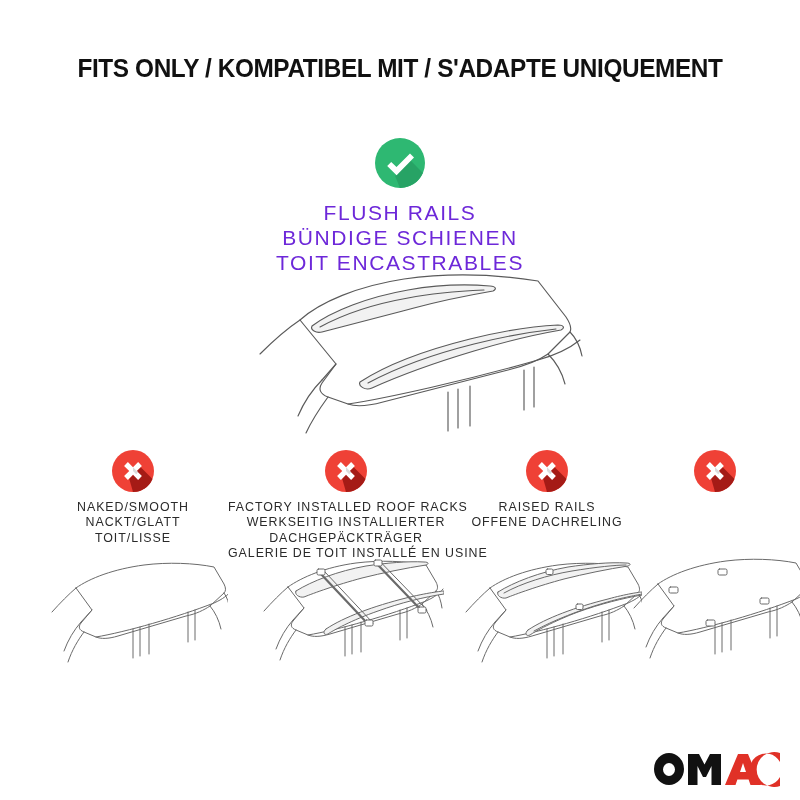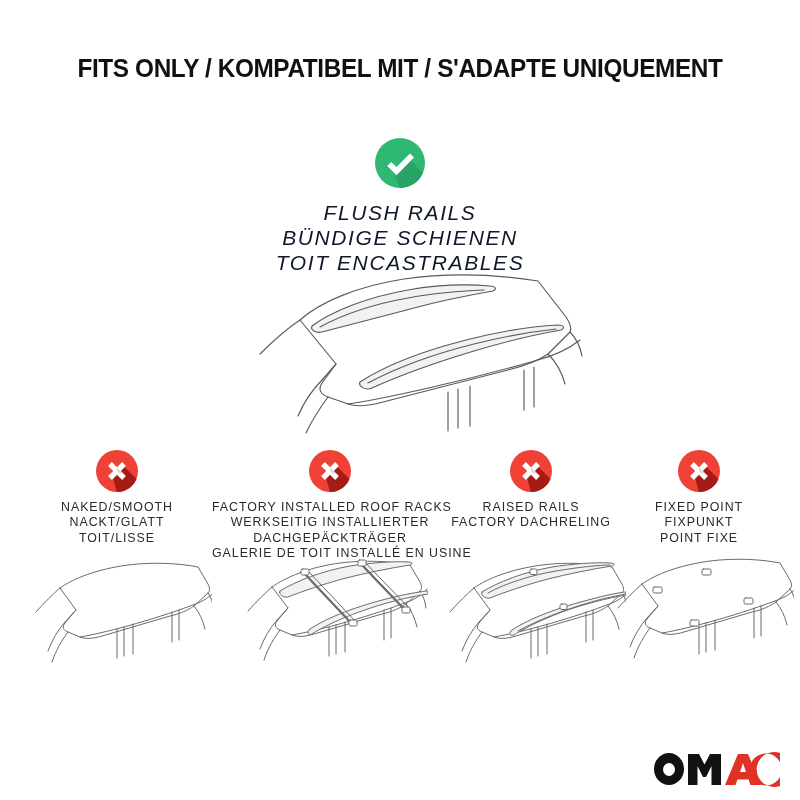--- a/index.html
+++ b/index.html
@@ -49,40 +49,39 @@
   }
   .badge svg { display: block; width: 50px; height: 50px; }
 
   #main-labels {
     margin-top: 12px;
     font-family: "Liberation Sans", sans-serif;
     font-size: 21px;
     font-weight: 500;
     letter-spacing: 1.6px;
     line-height: 25px;
-    color: #0f172a;
+    color: #6d28d9;
     white-space: nowrap;
-    font-style: italic;
   }
   #main-labels .ln { display: block; }
 
   #main-illustration {
     position: absolute;
     top: 268px;
     left: 208px;
     width: 400px;
     height: 170px;
   }
   #main-illustration svg { display: block; width: 400px; height: 170px; }
 
   
   #options-row {
     position: absolute;
     top: 450px;
-    left: 0;
+    left: 16px;
     width: 676px;
     height: 250px;
   }
   .option-col {
     position: absolute;
     top: 0;
     text-align: center;
   }
   .option-col .badge { width: 42px; height: 42px; }
   .option-col .badge svg { width: 42px; height: 42px; }
@@ -279,21 +278,21 @@
     <div class="badge">
       <svg viewBox="0 0 50 50" xmlns="http://www.w3.org/2000/svg">
         <circle cx="25" cy="25" r="25" fill="#ef4136"></circle>
         <path d="M25 50a25 25 0 0 0 23.2-15.6L33.9 20.1 20.5 34.3z" fill="#a51b16"></path>
         <path d="M35.6 18.9l-4.5-4.5L25 20.5l-6.1-6.1-4.5 4.5 6.1 6.1-6.1 6.1 4.5 4.5 6.1-6.1 6.1 6.1 4.5-4.5-6.1-6.1z" fill="#ffffff"></path>
         <path d="M25 20.5l6.1 6.1-2.3 2.3-3.8-3.8z" fill="#dcdcdc"></path>
       </svg>
     </div>
     <div class="opt-labels">
       <span class="ln">RAISED RAILS</span>
-      <span class="ln">FACTORY DACHRELING</span>
+      <span class="ln">OFFENE DACHRELING</span>
     </div>
     <div class="opt-illustration">
       <svg width="190" height="130" viewBox="0 0 190 130" xmlns="http://www.w3.org/2000/svg" fill="none" stroke="#6a6a6a" stroke-width="1" stroke-linecap="round" stroke-linejoin="round">
         <path d="M38 38 C52 28 76 19 106 15 C130 12 156 13 176 17 L186 34
                  C188 38 188 41 186 43 L172 56 C166 60 158 64 148 66 L80 86
                  C70 89 63 89 58 87 L46 82 C41 80 40 77 43 73 L54 60 L38 38 Z"></path>
         <path d="M38 38 C31 44 22 53 14 62"></path>
         <path d="M54 60 L43 72"></path>
         <path d="M43 72 C36 80 30 90 26 101"></path>
         <path d="M46 82 C40 90 34 100 30 112"></path>
@@ -323,25 +322,20 @@
 
   <div class="option-col" id="col-fixed">
     <div class="badge">
       <svg viewBox="0 0 50 50" xmlns="http://www.w3.org/2000/svg">
         <circle cx="25" cy="25" r="25" fill="#ef4136"></circle>
         <path d="M25 50a25 25 0 0 0 23.2-15.6L33.9 20.1 20.5 34.3z" fill="#a51b16"></path>
         <path d="M35.6 18.9l-4.5-4.5L25 20.5l-6.1-6.1-4.5 4.5 6.1 6.1-6.1 6.1 4.5 4.5 6.1-6.1 6.1 6.1 4.5-4.5-6.1-6.1z" fill="#ffffff"></path>
         <path d="M25 20.5l6.1 6.1-2.3 2.3-3.8-3.8z" fill="#dcdcdc"></path>
       </svg>
     </div>
-    <div class="opt-labels">
-      <span class="ln">FIXED POINT</span>
-      <span class="ln">FIXPUNKT</span>
-      <span class="ln">POINT FIXE</span>
-    </div>
     <div class="opt-illustration">
       <svg width="190" height="130" viewBox="0 0 190 130" xmlns="http://www.w3.org/2000/svg" fill="none" stroke="#6a6a6a" stroke-width="1" stroke-linecap="round" stroke-linejoin="round">
         <path d="M38 34 C52 24 76 15 106 11 C130 8 156 9 176 13 L186 30
                  C188 34 188 37 186 39 L172 52 C166 56 158 60 148 62 L80 82
                  C70 85 63 85 58 83 L46 78 C41 76 40 73 43 69 L54 56 L38 34 Z"></path>
         <path d="M38 34 C31 40 22 49 14 58"></path>
         <path d="M54 56 L43 68"></path>
         <path d="M43 68 C36 76 30 86 26 97"></path>
         <path d="M46 78 C40 86 34 96 30 108"></path>
         <path d="M186 39 C189 43 191 49 192 56"></path>

